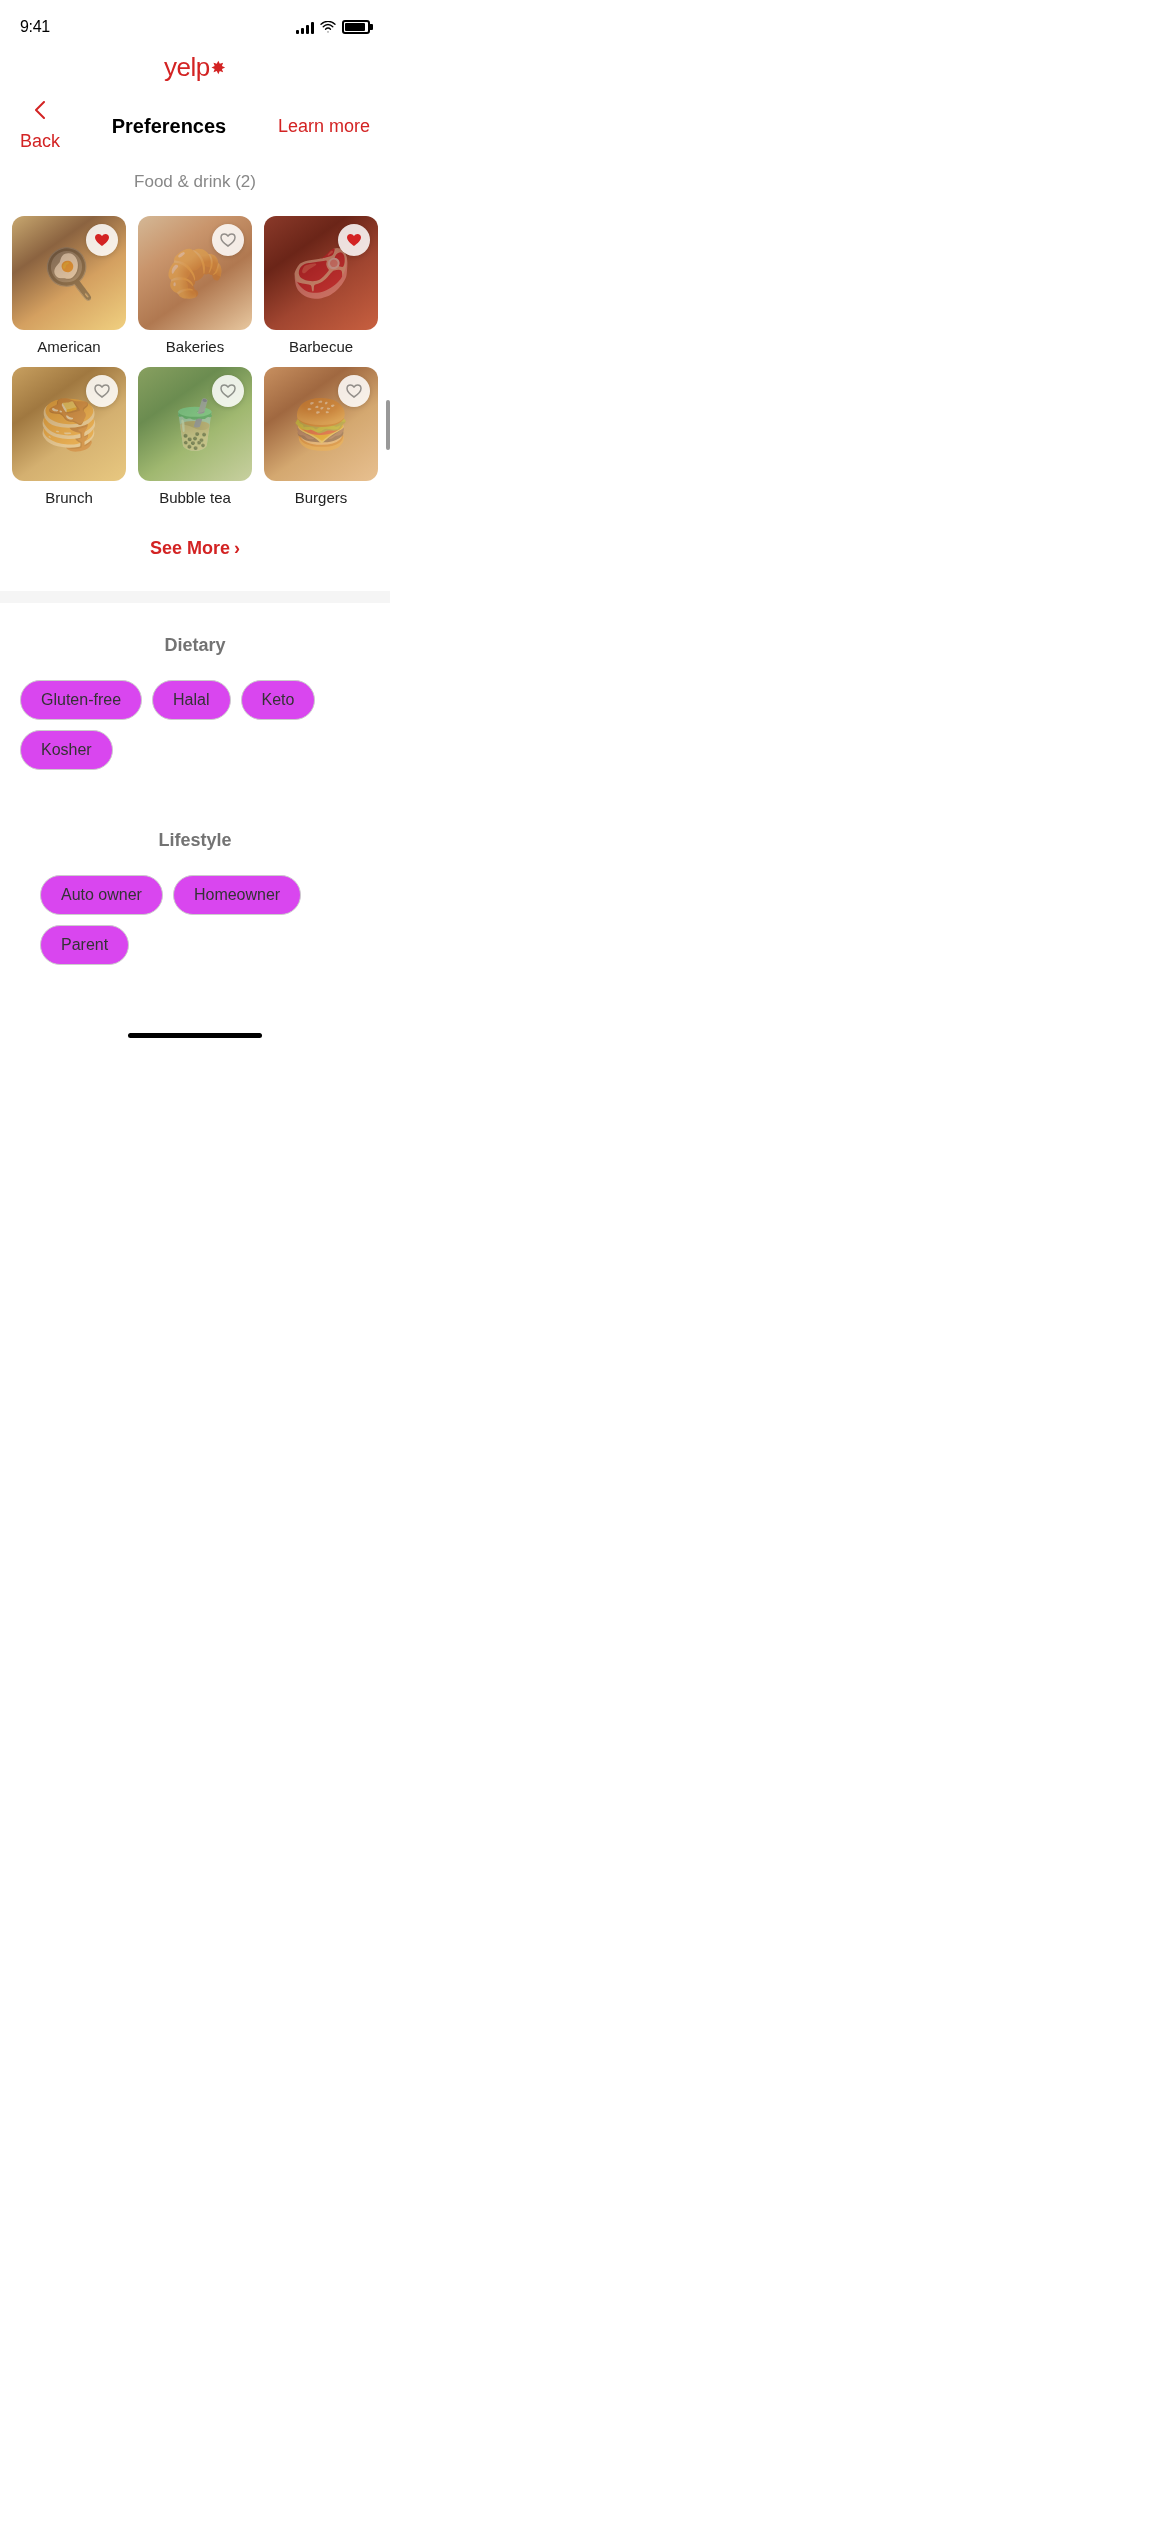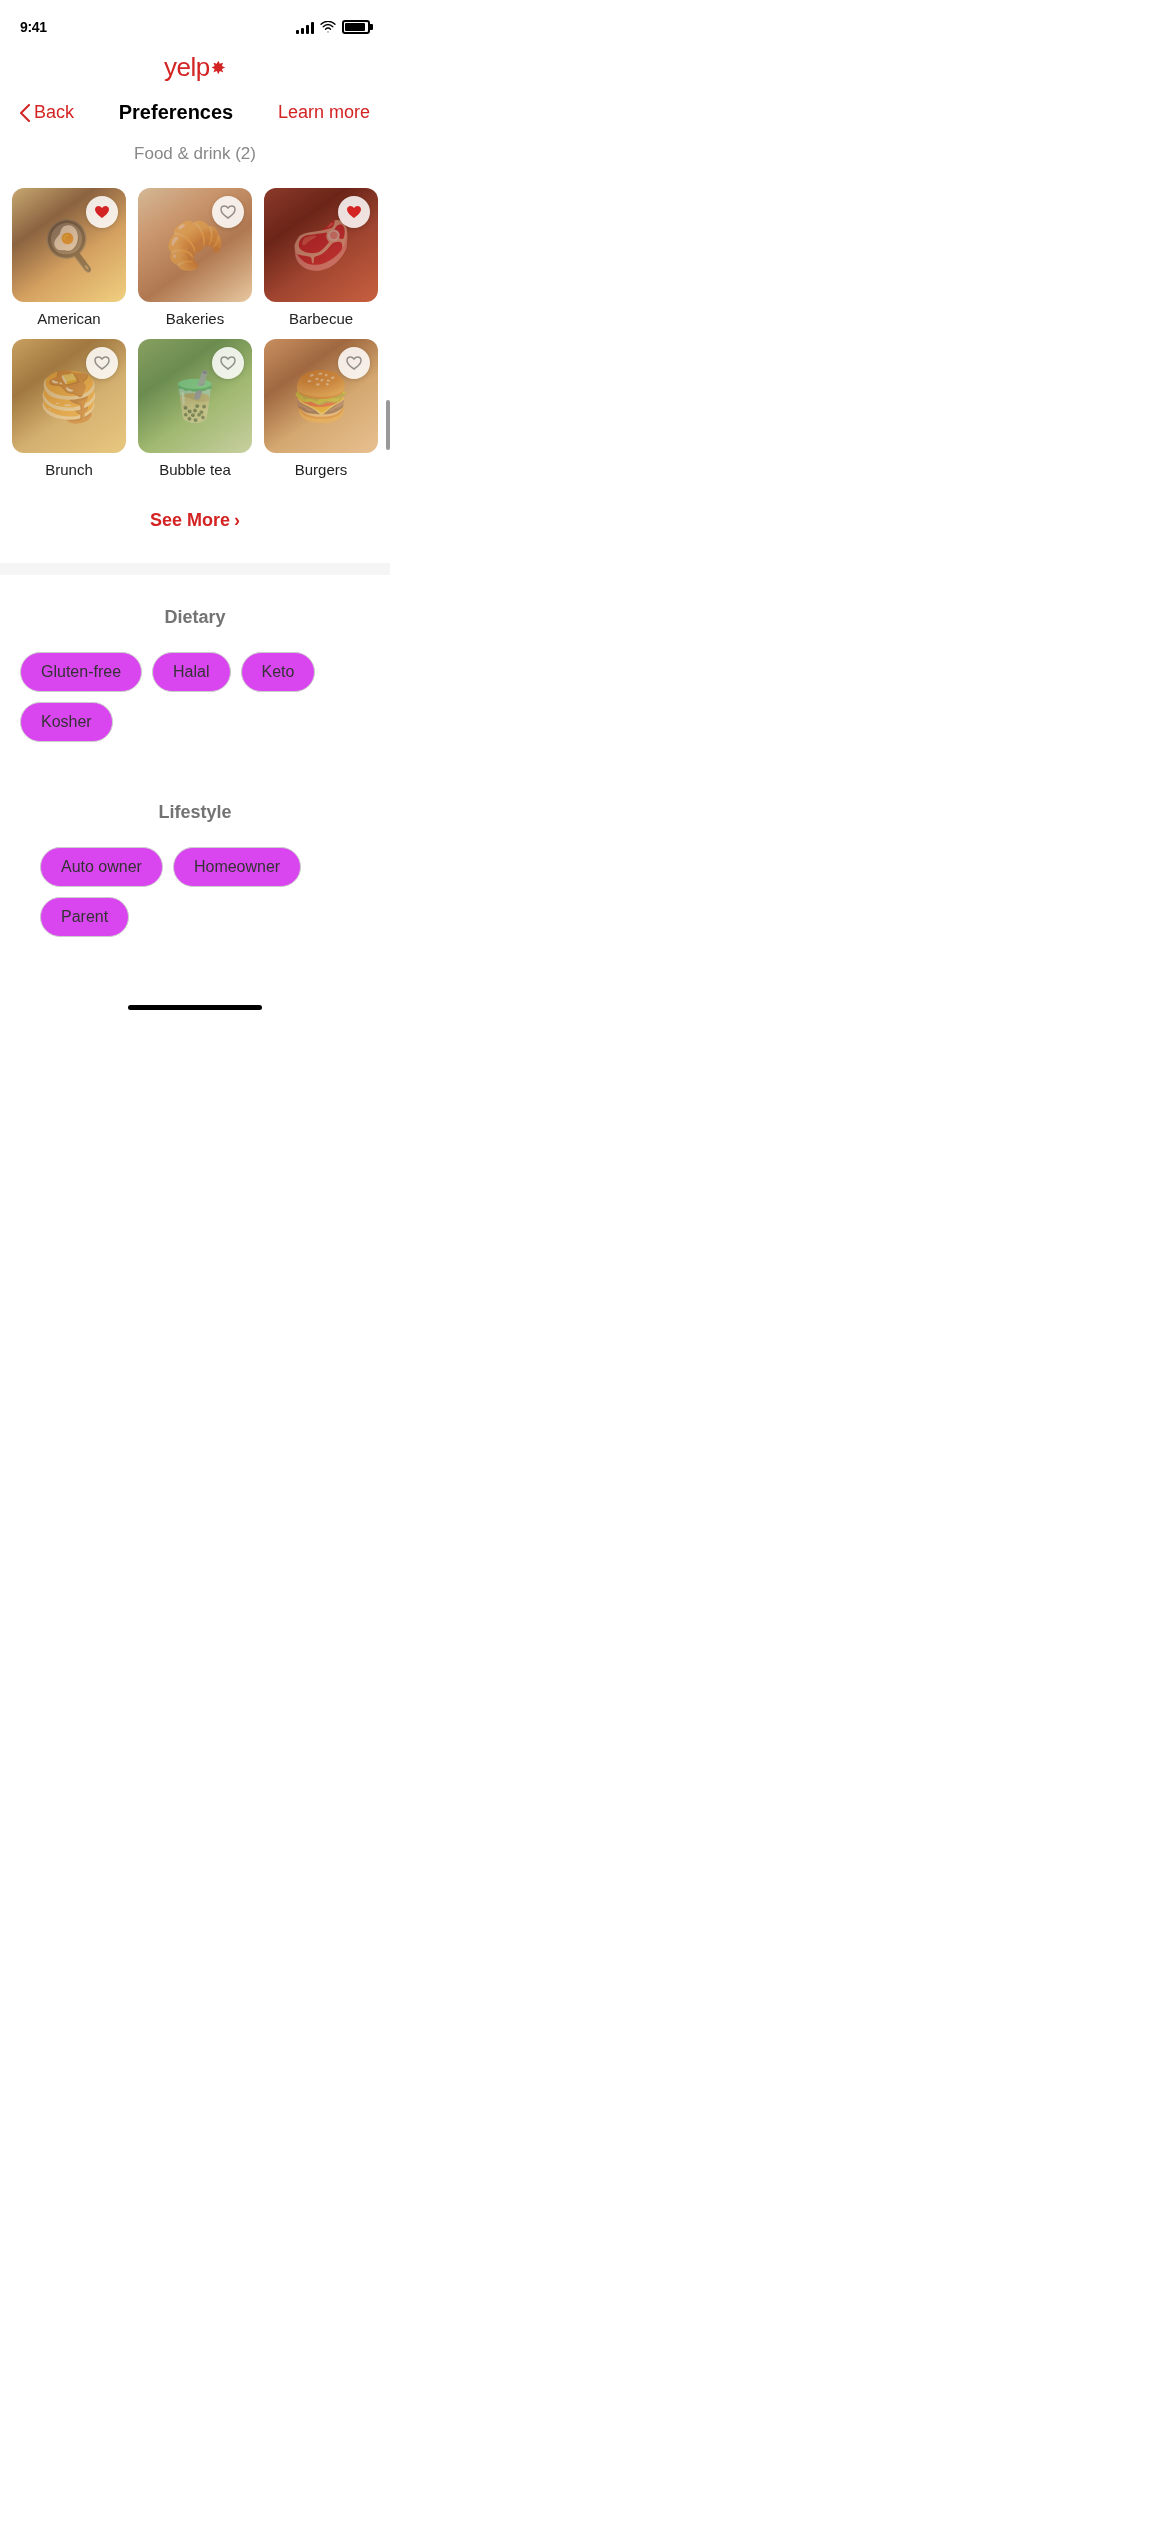--- a/index.html
+++ b/index.html
@@ -17,22 +17,22 @@
     
     .status-bar {
       display: flex;
       justify-content: space-between;
       align-items: center;
       padding: 14px 20px 8px 20px;
       height: 48px;
     }
 
     .status-time {
-      font-size: 14px;
-      font-weight: 700;
+      font-size: 16px;
+      font-weight: 400;
       color: #000;
       letter-spacing: -0.3px;
     }
 
     .status-icons {
       display: flex;
       align-items: center;
       gap: 6px;
     }
 
@@ -103,26 +103,27 @@
     .nav-bar {
       display: flex;
       justify-content: space-between;
       align-items: center;
       padding: 8px 20px 12px 20px;
     }
 
     .nav-back {
       display: flex;
       align-items: center;
-      gap: 4px;
+      gap: 12px;
       color: #d32323;
       font-size: 18px;
       font-weight: 400;
       text-decoration: none;
       cursor: pointer;
+      flex-direction: column;
     }
 
     .nav-title {
       font-size: 20px;
       font-weight: 600;
       color: #000;
     }
 
     .nav-learn-more {
       color: #d32323;

